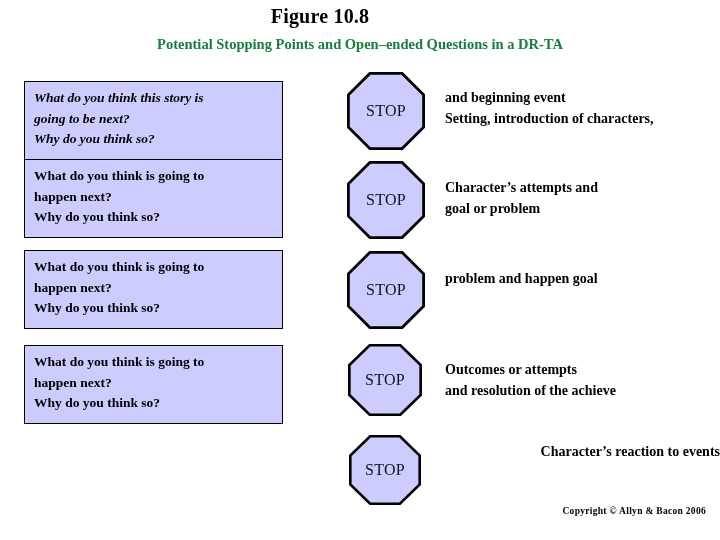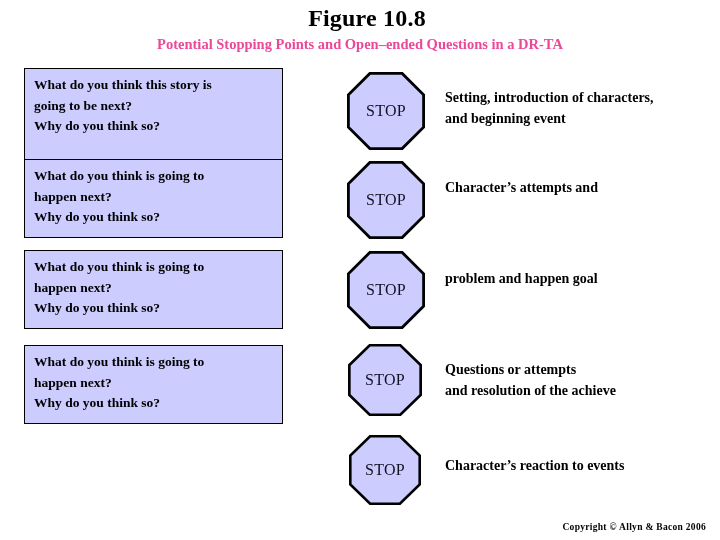--- a/index.html
+++ b/index.html
@@ -18,35 +18,34 @@
     overflow: hidden;
   }
 
   
   .fig-title {
     position: absolute;
     left: 0;
     top: 5px;
     width: 640px;
     text-align: center;
-    font-size: 24px;
+    font-size: 20px;
     font-weight: bold;
     color: #000000;
     letter-spacing: 0.2px;
-    padding-left: 47px;
   }
   .fig-subtitle {
     position: absolute;
     left: 0;
     top: 36px;
     width: 720px;
     text-align: center;
     font-size: 14.5px;
     font-weight: bold;
-    color: #ec4899;
+    color: #15803d;
   }
 
   
   .qbox {
     position: absolute;
     left: 24px;
     width: 259px;
     box-sizing: border-box;
     background: #ccccff;
     border: 1px solid #000000;
@@ -102,37 +101,37 @@
   }
   .desc .dline {
     display: block;
     white-space: nowrap;
   }
 
   
   .copyright {
     position: absolute;
     right: 14px;
-    bottom: 8px;
+    bottom: 24px;
     font-size: 9.5px;
     font-weight: bold;
     color: #000000;
     letter-spacing: 0.3px;
   }
 </style>
 </head>
 <body>
 
 <div id="slide">
 
   <div class="fig-title">Figure 10.8</div>
 
   <div class="fig-subtitle">Potential Stopping Points and Open–ended Questions in a DR-TA</div>
 
-  <div class="qbox" style="left:24px; top:68px; height:102px;">
+  <div class="qbox" style="left:24px; top:81px; height:102px;font-style:italic;">
     <span class="qline">What do you think this story is</span>
     <span class="qline">going to be next?</span>
     <span class="qline">Why do you think so?</span>
   </div>
 
   <div class="qbox" style="left:24px; top:159px; height:79px;">
     <span class="qline">What do you think is going to</span>
     <span class="qline">happen next?</span>
     <span class="qline">Why do you think so?</span>
   </div>
@@ -188,36 +187,37 @@
   <div class="stop-wrap" style="left:349px; top:435px; width:72px; height:70px;">
     <div class="octagon">
       <svg viewBox="0 0 100 100" preserveAspectRatio="none">
         <polygon points="29.3,1.8 70.7,1.8 98.2,29.3 98.2,70.7 70.7,98.2 29.3,98.2 1.8,70.7 1.8,29.3" fill="#ccccff" stroke="#000000" stroke-width="3.6" stroke-linejoin="miter"></polygon>
       </svg>
     </div>
     <div class="stop-label">STOP</div>
   </div>
 
   <div class="desc" style="top:88px;">
+    <span class="dline">and beginning event</span>
     <span class="dline">Setting, introduction of characters,</span>
-    <span class="dline">and beginning event</span>
   </div>
 
   <div class="desc" style="top:178px;">
     <span class="dline">Character’s attempts and</span>
+    <span class="dline">goal or problem</span>
   </div>
 
   <div class="desc" style="top:269px;">
     <span class="dline">problem and happen goal</span>
   </div>
 
   <div class="desc" style="top:360px;">
-    <span class="dline">Questions or attempts</span>
+    <span class="dline">Outcomes or attempts</span>
     <span class="dline">and resolution of the achieve</span>
   </div>
 
-  <div class="desc" style="top:456px;">
+  <div class="desc" style="top:442px;text-align:right;">
     <span class="dline">Character’s reaction to events</span>
   </div>
 
   <div class="copyright">Copyright ©  Allyn &amp; Bacon 2006</div>
 
 </div>
 
 </body></html>

